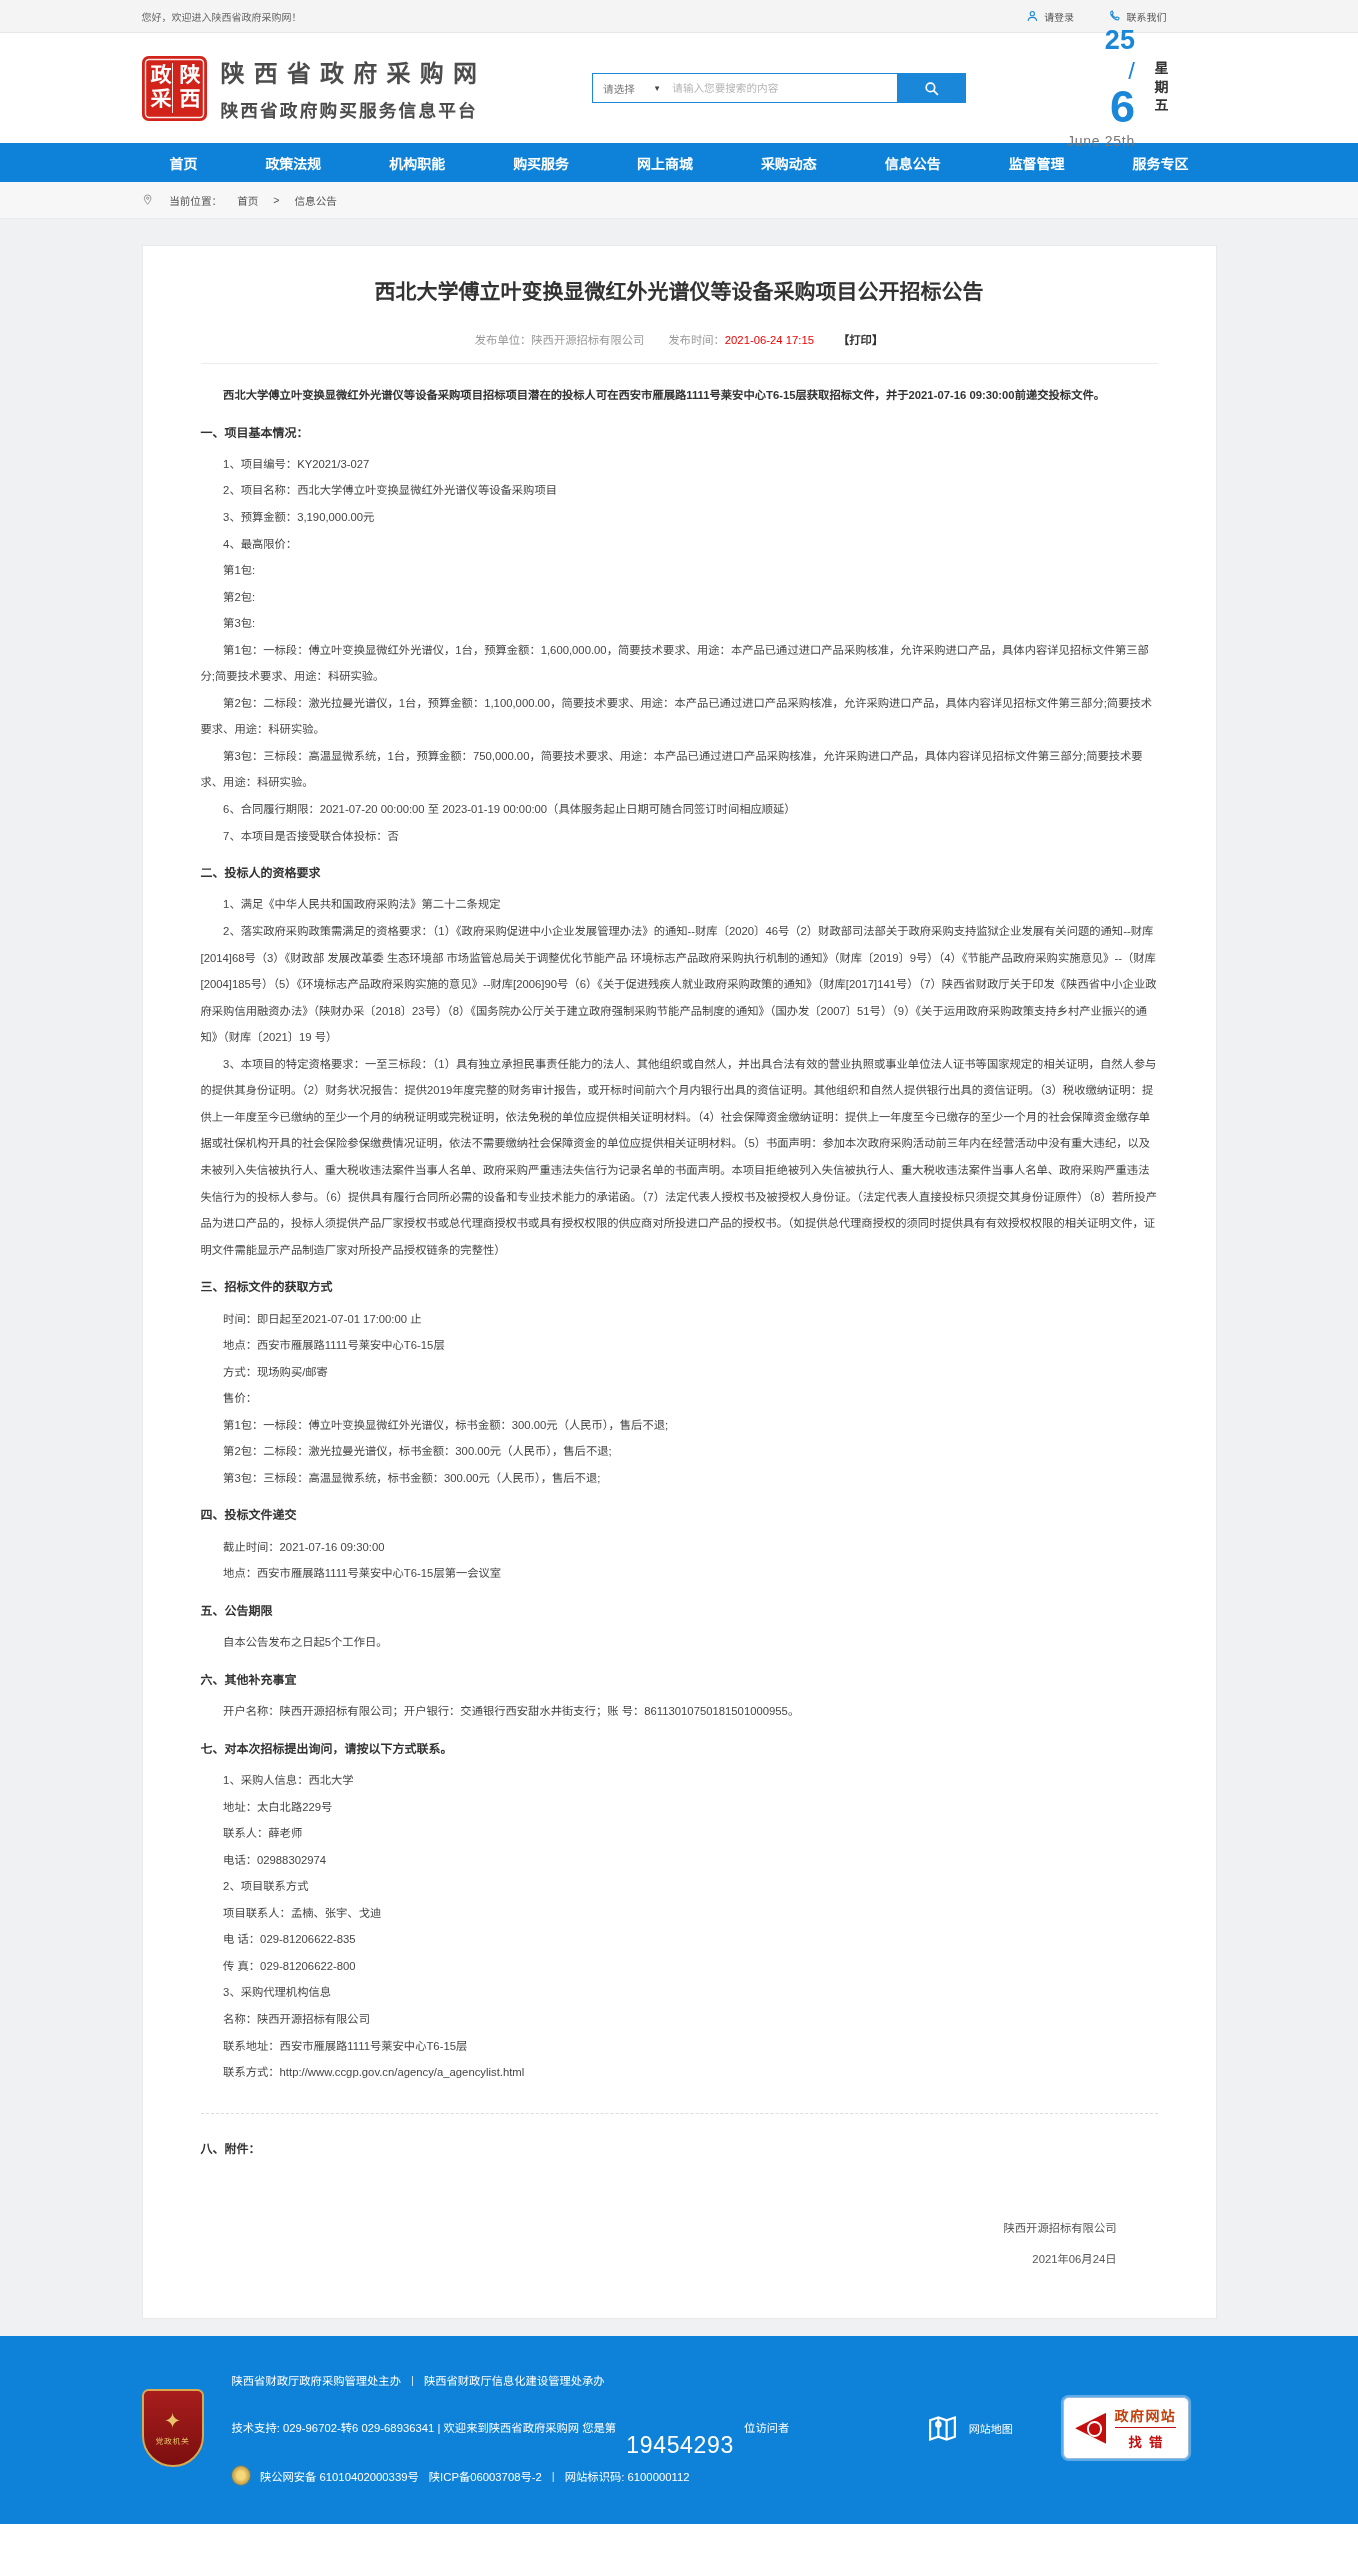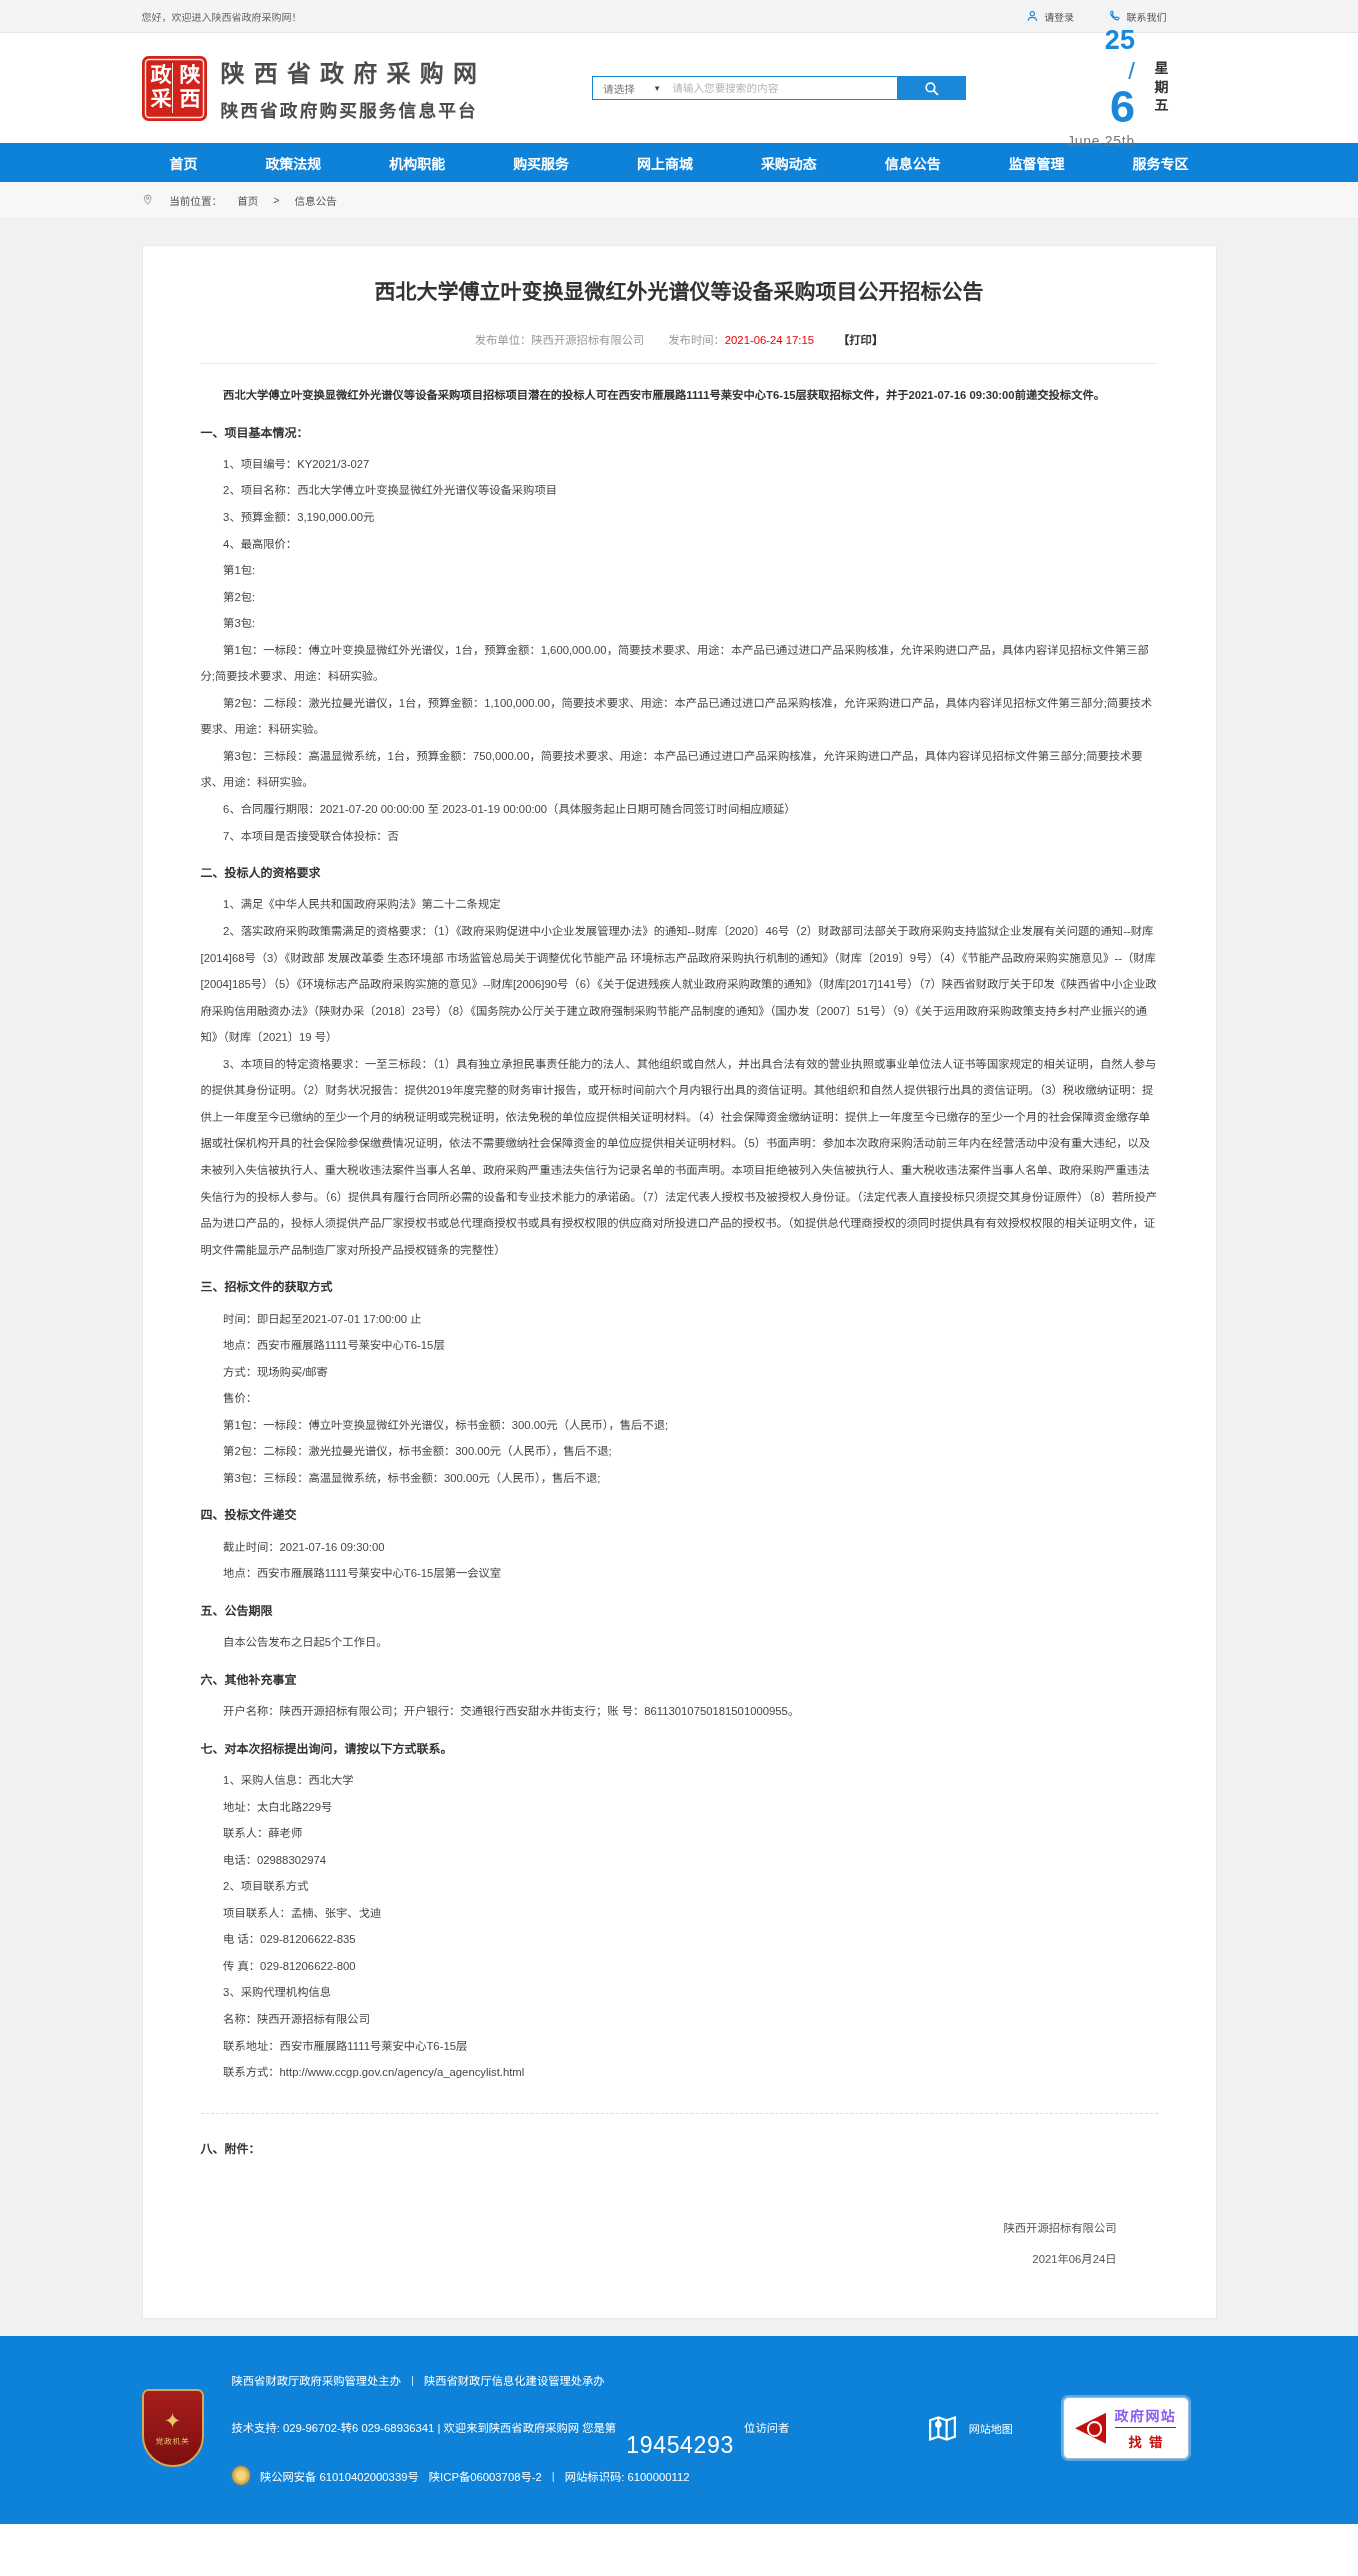--- a/index.html
+++ b/index.html
@@ -29,21 +29,21 @@
   }
   .seal-col {
     writing-mode: vertical-rl; text-orientation: upright;
     color: #fff; font-size: 21px; font-weight: bold; line-height: 1;
     padding: 1.4px 2.1px; letter-spacing: 2.8px;
   }
   .seal-col:first-child { border-right: 1.4px solid rgba(255,255,255,.9); }
   .site-title { font-size: 24px; font-weight: bold; color: #4c4c4c; letter-spacing: 9.2px; }
   .site-subtitle { font-size: 17.7px; font-weight: bold; color: #4c4c4c; letter-spacing: 2.1px; margin-top: 7px; }
 
-  .search { display: flex; align-items: stretch; height: 24px; width: 374px; border: 1.4px solid #1a87d9; margin-left: 106px; background: #fff; }
+  .search { display: flex; align-items: stretch; height: 30px; width: 374px; border: 1.4px solid #1a87d9; margin-left: 106px; background: #fff; }
   .search-select { display: flex; align-items: center; gap: 18.4px; padding: 0 11.3px 0 10px; font-size: 10.6px; color: #777; cursor: pointer; white-space: nowrap; }
   .search-select .caret { font-size: 7.8px; color: #444; }
   .search-input { flex: 1; border: none; outline: none; font-size: 10.6px; color: #333; font-family: inherit; }
   .search-input::placeholder { color: #b5b5b5; }
   .search-btn { width: 68px; background: #1a87d9; border: none; cursor: pointer; display: flex; align-items: center; justify-content: center; }
 
   .date-block { margin-left: auto; margin-right: 46px; display: grid; grid-template-columns: auto auto; column-gap: 15.6px; align-items: center; }
   .date-nums { color: #1a87d9; font-weight: bold; display: flex; align-items: flex-end; gap: 4.2px; flex-direction: column; }
   .date-nums .d { font-size: 27px; line-height: 1; }
   .date-nums .slash { font-size: 24px; line-height: 1.05; font-weight: normal; }
@@ -90,21 +90,21 @@
   .f-line .sep { opacity: .85; }
   .visit { font-size: 23px; font-weight: normal; letter-spacing: 0.7px; margin-top: 36px; }
   .badge-icon { width: 18.4px; height: 18.4px; border-radius: 50%; background: radial-gradient(#f5d77c 30%, #c79b3b 70%); box-shadow: 0 0 0 1.4px #a5803040; display: inline-block; flex: none; }
   .footer-right { margin-left: auto; display: flex; align-items: center; gap: 50px; margin-right: 28px; }
   .sitemap { display: flex; align-items: center; gap: 10px; color: #fff; font-size: 11px; text-decoration: none; cursor: pointer; }
   .sitemap svg { stroke: #fff; fill: none; stroke-width: 1.6; }
   .jiucuo { display: flex; align-items: center; background: #fff; border: 1.4px solid #9db9dc; border-radius: 5.7px; padding: 7px 11.3px; gap: 8.5px; text-decoration: none; cursor: pointer; box-shadow: 0 0 0 2.1px #ffffff55; }
   .jc-logo { position: relative; width: 31px; height: 31px; background: #c40e0e; clip-path: polygon(100% 0, 100% 100%, 0 50%); flex: none; }
   .jc-logo::after { content: ""; position: absolute; right: 4.2px; top: 8.5px; width: 11.3px; height: 11.3px; border: 2.8px solid #fff; border-radius: 50%; }
   .jc-text { display: flex; flex-direction: column; align-items: center; }
-  .jc-top { color: #8b5cf6; font-weight: bold; font-size: 14px; letter-spacing: 1.4px; border-bottom: 1.4px solid #c40e0e; padding-bottom: 2.1px; }
+  .jc-top { color: #c2410c; font-weight: bold; font-size: 14px; letter-spacing: 1.4px; border-bottom: 1.4px solid #c40e0e; padding-bottom: 2.1px; }
   .jc-bottom { color: #c40e0e; font-weight: bold; font-size: 13.4px; letter-spacing: 7px; margin-top: 2.8px; text-indent: 7px; }
 </style>
 </head>
 <body>
 
 <div class="topbar">
   <div class="container topbar-inner">
     <span>您好，欢迎进入陕西省政府采购网！</span>
     <div class="topbar-right">
       <a class="toplink">

